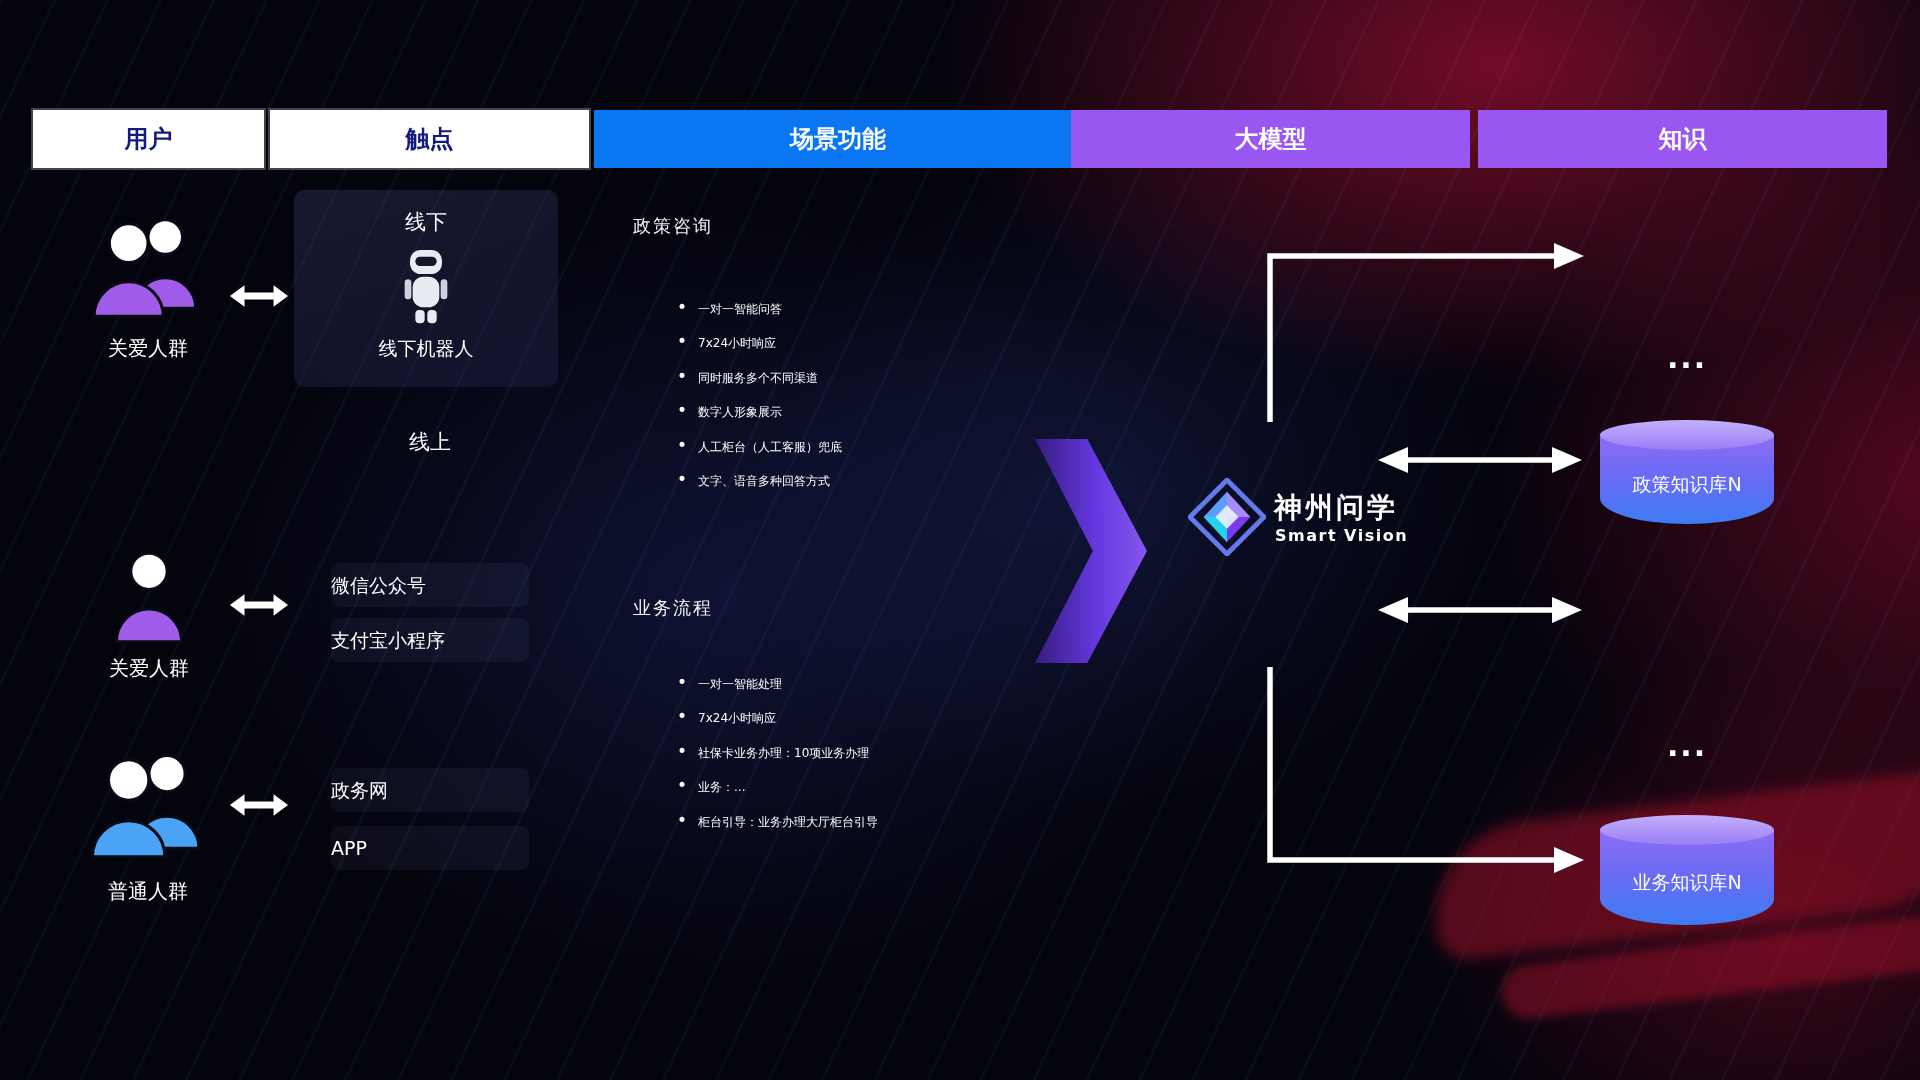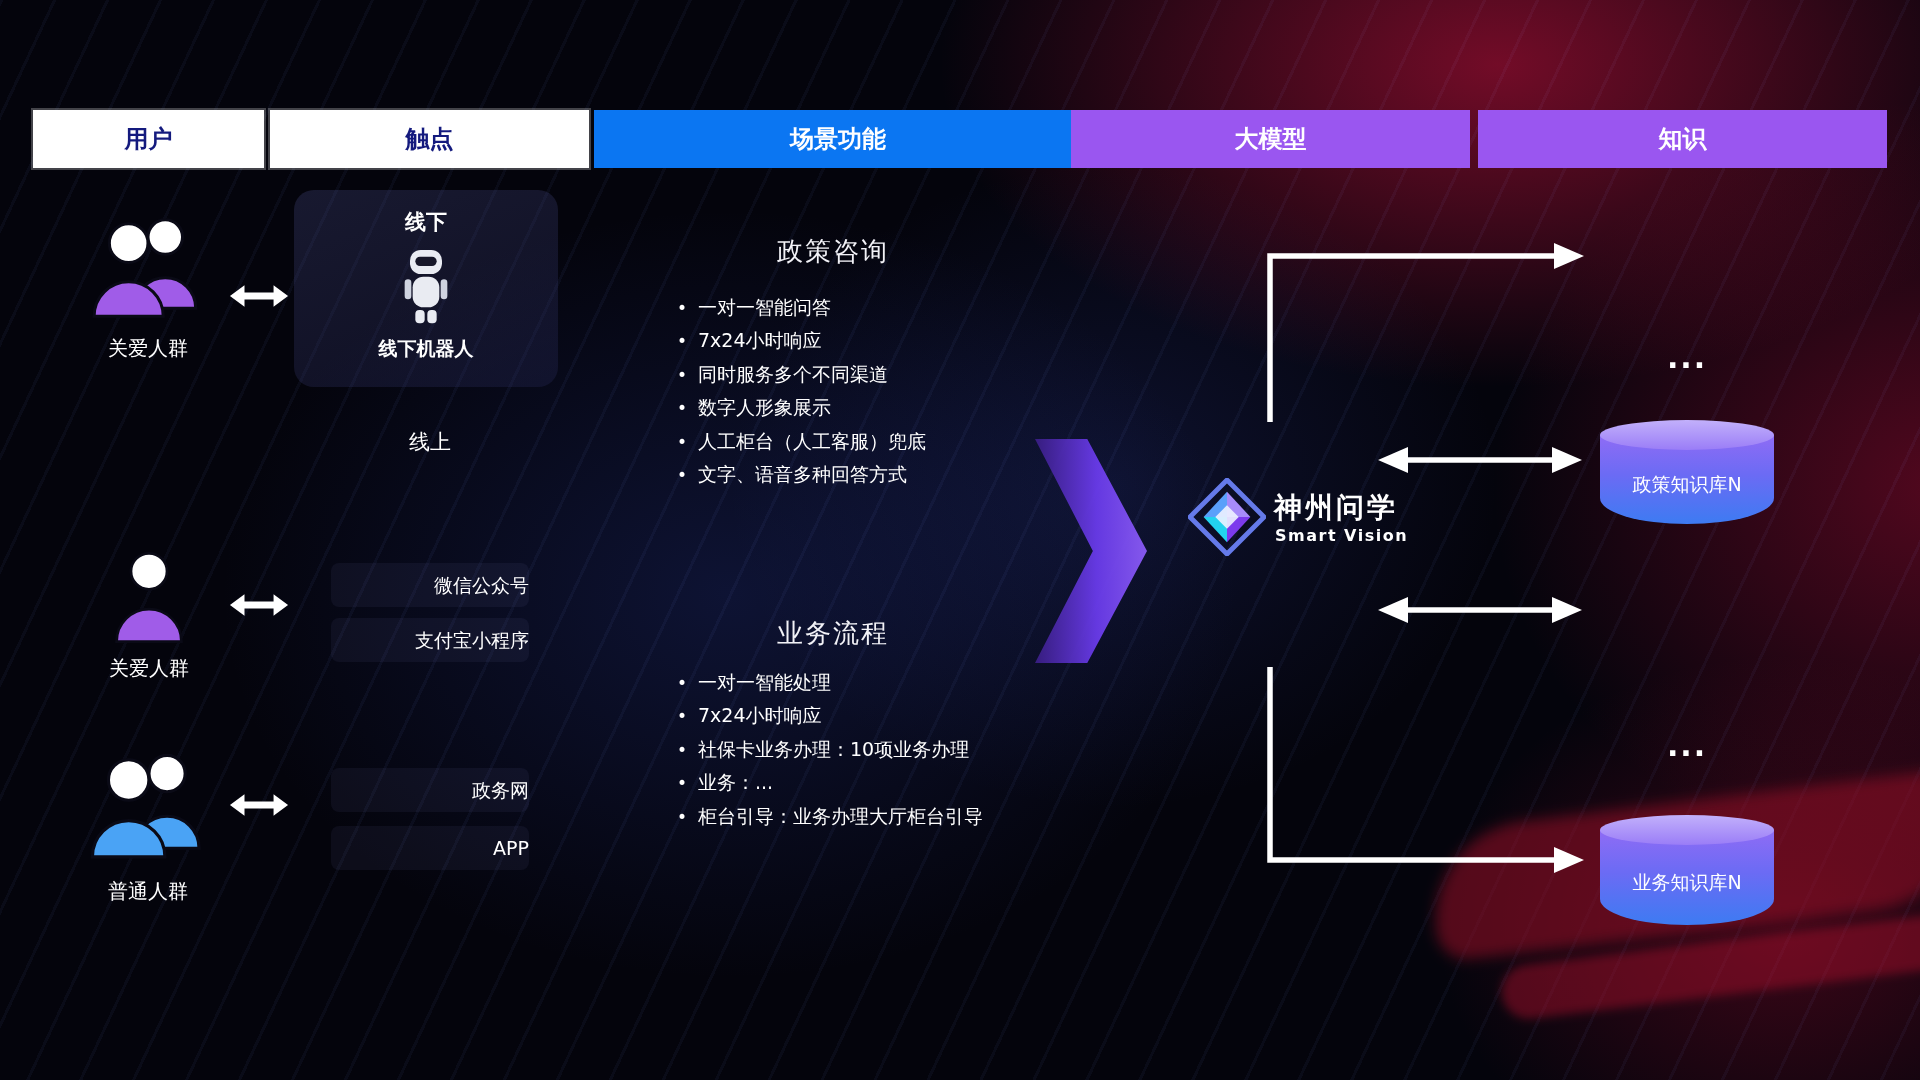--- a/index.html
+++ b/index.html
@@ -42,36 +42,36 @@
   .hdr-purple{ background:#9a56f0; color:#ffffff; }
 
   .abs { position:absolute; z-index:5; }
 
   .user-label { font-size:20px; color:#fff; text-align:center; }
   .both-arrow { width:62px; height:30px; }
 
   .offline-panel {
     position:absolute; left:294px; top:190px; width:264px; height:197px;
     background:linear-gradient(160deg, rgba(95,100,175,0.22), rgba(42,44,95,0.28));
-    border-radius:20px; z-index:4;font-weight:bold;
+    border-radius:10px; z-index:4;
   }
   .offline-title { position:absolute; top:18px; left:0; right:0; text-align:center; font-size:21px; }
   .robot-wrap { position:absolute; top:56px; left:0; right:0; display:flex; justify-content:center; }
   .offline-robot-label { position:absolute; top:146px; left:0; right:0; text-align:center; font-size:19px; }
 
   .touch-item {
     position:absolute; left:331px; width:198px; height:44px; line-height:44px;
-    text-align:right; font-size:19px; color:#fff;
+    text-align:left; font-size:19px; color:#fff;
     background:rgba(135,145,215,0.07); border-radius:8px; z-index:5;
   }
   .online-title { position:absolute; left:331px; width:198px; top:428px; text-align:center; font-size:21px; z-index:5; }
 
-  .section-title { position:absolute; width:400px; text-align:center; font-size:26px; color:#f2f2f7; letter-spacing:2px; z-index:5;margin-top:20px; }
+  .section-title { position:absolute; width:400px; text-align:left; font-size:18px; color:#f2f2f7; letter-spacing:2px; z-index:5; }
   .bullets { position:absolute; left:677px; list-style:none; z-index:5; }
-  .bullets li { font-size:19px; line-height:32.4px; color:#ffffff; white-space:nowrap; }
+  .bullets li { font-size:12px; line-height:32.4px; color:#ffffff; white-space:nowrap; }
   .bullets li::before { content:"•"; margin-right:11px; font-size:17px; }
 
   .flow-arrow { position:absolute; left:1035px; top:432px; width:112px; height:238px; z-index:4; }
 
   .brand-logo { position:absolute; left:1188px; top:478px; width:78px; height:78px; z-index:6; }
   .brand-name { position:absolute; left:1274px; top:489px; font-size:28px; font-weight:bold; letter-spacing:3px; z-index:6; }
   .brand-sub  { position:absolute; left:1275px; top:526px; font-size:16px; font-weight:bold; letter-spacing:1.5px; z-index:6; }
 
   .connectors { position:absolute; inset:0; z-index:4; pointer-events:none; }
 

